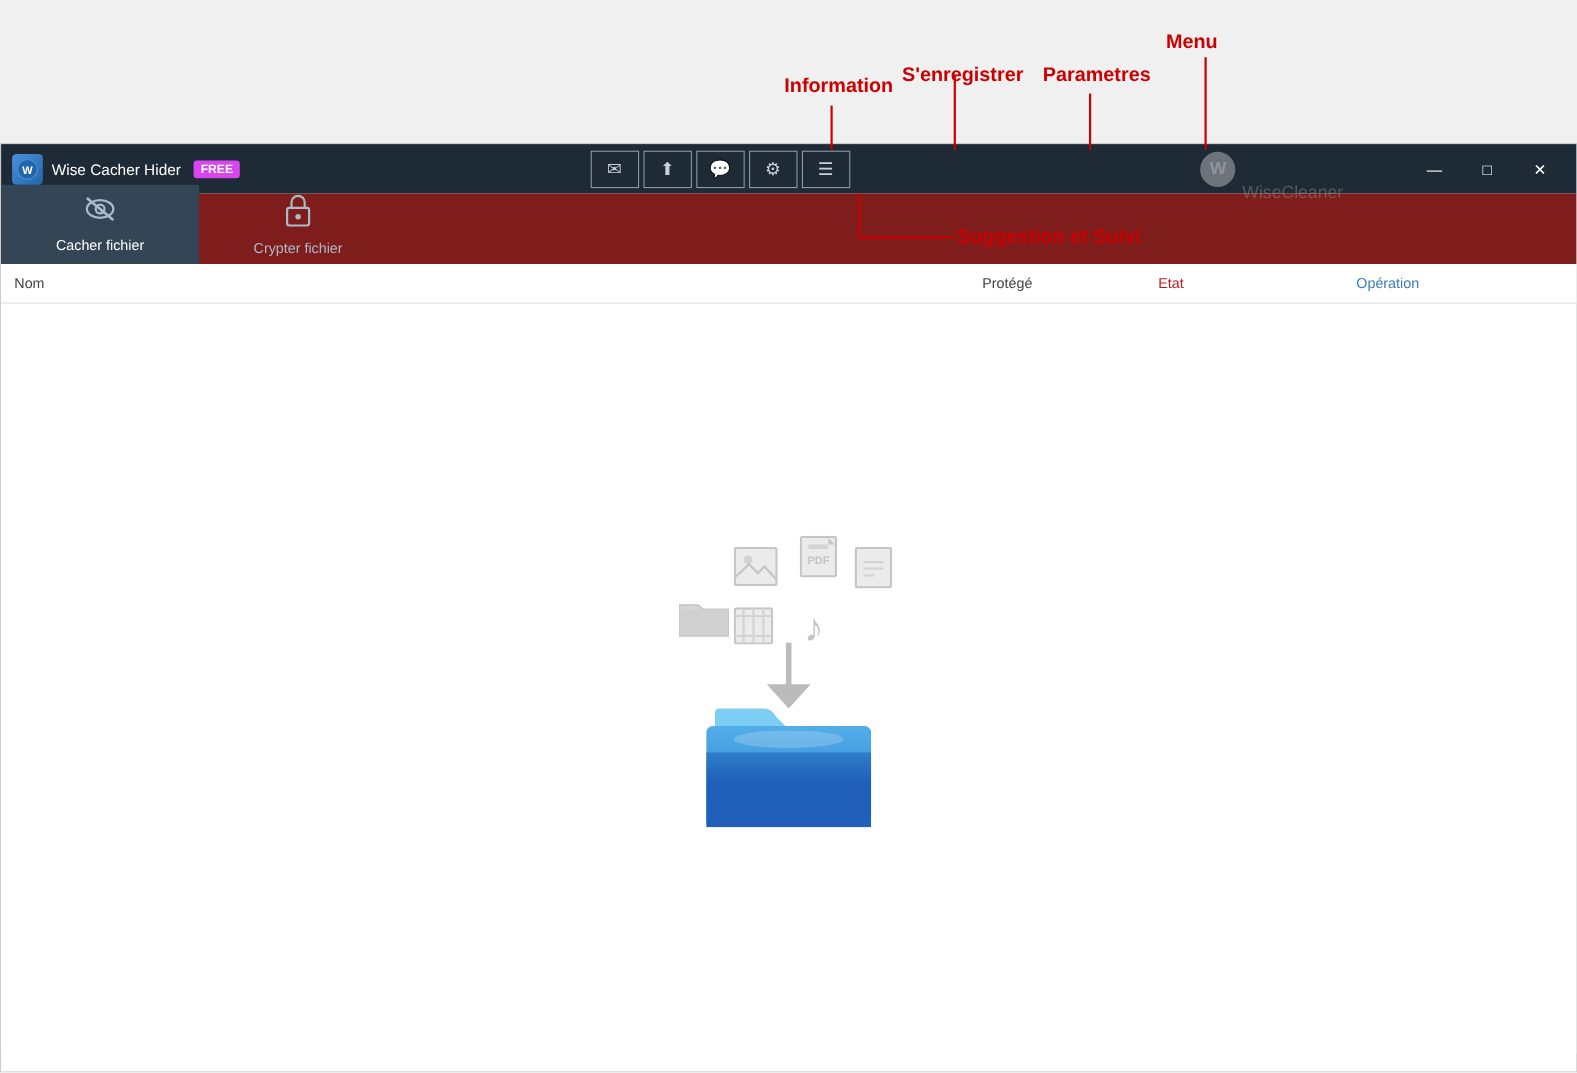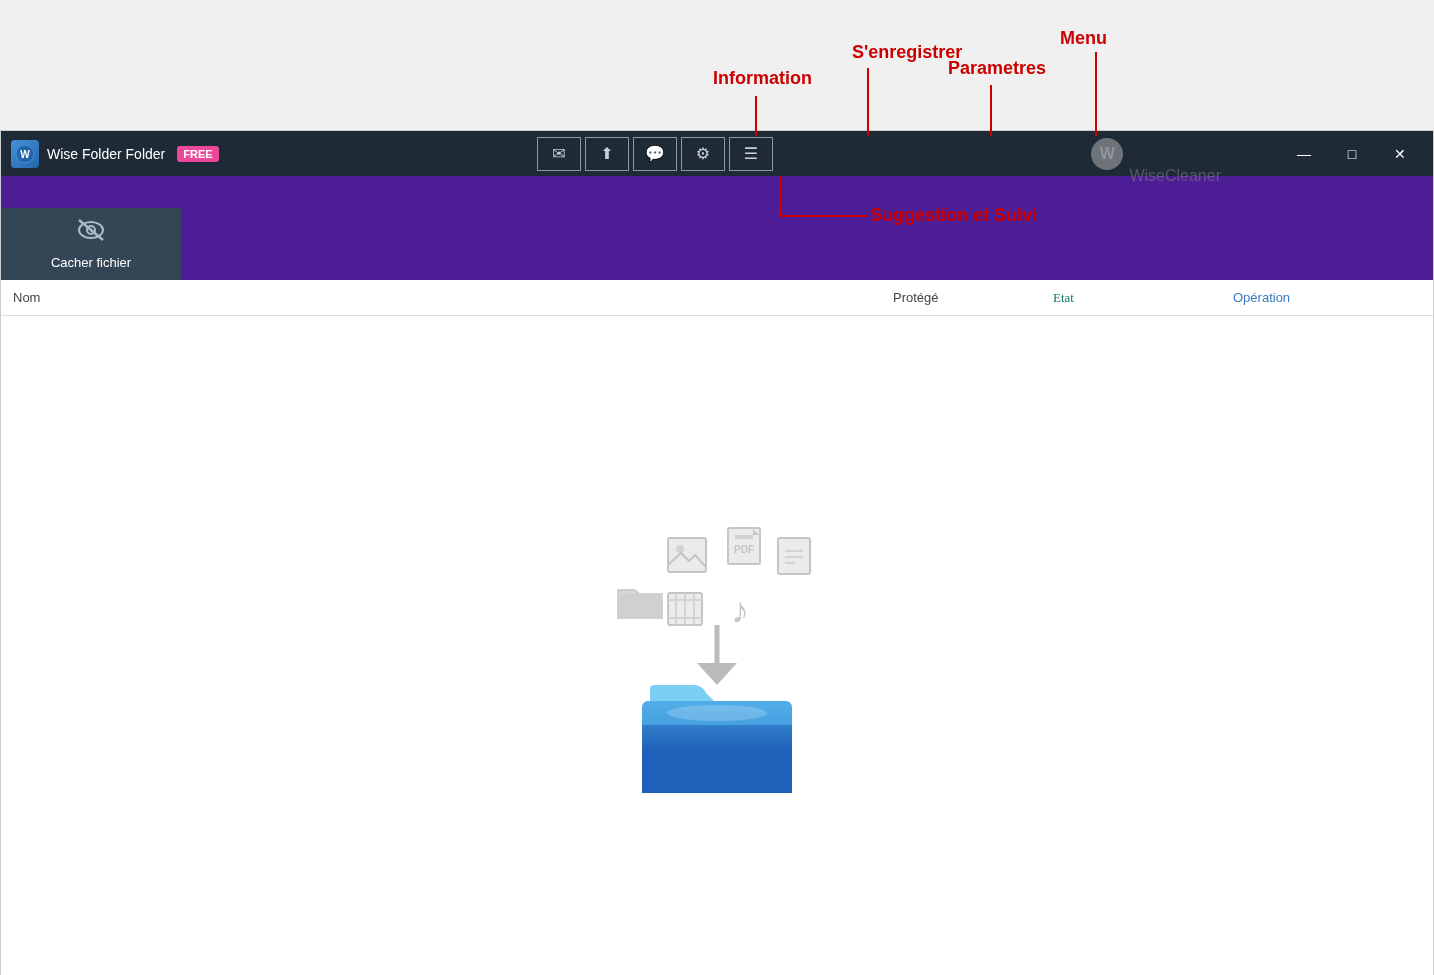--- a/index.html
+++ b/index.html
@@ -65,21 +65,21 @@
       font-size: 14px;
       color: white;
       position: relative;
     }
     .app-title {
       color: white;
       font-size: 14px;
       font-weight: 500;
     }
     .free-badge {
-      background: #ec4899;
+      background: #d946ef;
       color: white;
       font-size: 11px;
       font-weight: bold;
       padding: 2px 6px;
       border-radius: 3px;
       margin-left: 4px;
     }
 
     .title-bar-center {
       display: flex;
@@ -143,22 +143,22 @@
     .wc-text {
       color: #888;
       font-size: 16px;
       font-weight: 300;
       margin-top: 44px;
     }
 
     
     .tab-bar {
       width: 100%;
-      height: 104px;
-      background: #4c1d95;
+      height: 64px;
+      background: #7f1d1d;
       display: flex;
       align-items: flex-end;
       padding: 0 0 0 0;
     }
     .tab {
       width: 180px;
       height: 72px;
       display: flex;
       flex-direction: column;
       align-items: center;
@@ -205,23 +205,22 @@
     }
     .col-protege {
       width: 160px;
       font-size: 13px;
       color: #444;
       font-weight: 500;
     }
     .col-etat {
       width: 180px;
       font-size: 13px;
-      color: #0f766e;
+      color: #b91c1c;
       font-weight: 500;
-      font-family: Liberation Serif, serif;
     }
     .col-operation {
       width: 200px;
       font-size: 13px;
       color: #3a7abf;
       font-weight: 500;
     }
 
     
     .drop-zone {
@@ -271,21 +270,21 @@
     
     
   </style>
 </head>
 <body>
 
 <div class="annotation" style="top: 28px; left: 1060px;">Menu</div>
 
 <div class="annotation-line" style="top: 52px; left: 1095px; width: 2px; height: 84px;"></div>
 
-<div class="annotation" style="top: 42px; left: 820px; margin-left: 32px;">S'enregistrer</div>
+<div class="annotation" style="top: 58px; left: 820px;">S'enregistrer</div>
 
 <div class="annotation-line" style="top: 68px; left: 867px; width: 2px; height: 68px;"></div>
 
 <div class="annotation" style="top: 58px; left: 948px;">Parametres</div>
 
 <div class="annotation-line" style="top: 85px; left: 990px; width: 2px; height: 51px;"></div>
 
 <div class="annotation" style="top: 68px; left: 713px; text-align: right;">Information</div>
 
 <div class="annotation-line" style="top: 96px; left: 755px; width: 2px; height: 40px;"></div>
@@ -300,21 +299,21 @@
 
   <div class="title-bar">
     <div class="title-bar-left">
 
       <div class="app-icon">
         <svg width="20" height="20" viewBox="0 0 20 20">
           <circle cx="10" cy="10" r="9" fill="#2266aa" stroke="#4a90d9" stroke-width="1"></circle>
           <text x="10" y="14" text-anchor="middle" fill="white" font-size="10" font-weight="bold">W</text>
         </svg>
       </div>
-      <span class="app-title">Wise Folder Folder</span>
+      <span class="app-title">Wise Cacher Hider</span>
       <span class="free-badge">FREE</span>
     </div>
 
     <div class="title-bar-center">
 
       <button class="toolbar-btn" title="Information">
         <span>✉</span>
       </button>
 
       <button class="toolbar-btn" title="S'enregistrer">
@@ -358,20 +357,30 @@
         
         <svg width="32" height="28" viewBox="0 0 32 28" fill="none">
           <ellipse cx="16" cy="14" rx="12" ry="8" stroke="#aabbc8" stroke-width="2"></ellipse>
           <circle cx="16" cy="14" r="4" stroke="#aabbc8" stroke-width="2"></circle>
           <line x1="4" y1="4" x2="28" y2="24" stroke="#aabbc8" stroke-width="2.5"></line>
         </svg>
       </span>
       <span>Cacher fichier</span>
     </div>
 
+    <div class="tab">
+      <span class="tab-icon">
+        <svg width="26" height="32" viewBox="0 0 26 32" fill="none">
+          <rect x="3" y="14" width="20" height="16" rx="2" stroke="#aabbc8" stroke-width="2"></rect>
+          <path d="M7 14v-5a6 6 0 0 1 12 0v5" stroke="#aabbc8" stroke-width="2"></path>
+          <circle cx="13" cy="22" r="2.5" fill="#aabbc8"></circle>
+        </svg>
+      </span>
+      <span>Crypter fichier</span>
+    </div>
   </div>
 
   <div class="content-area">
 
     <div class="table-header">
       <div class="col-nom">Nom</div>
       <div class="col-protege">Protégé</div>
       <div class="col-etat">Etat</div>
       <div class="col-operation">Opération</div>
     </div>

